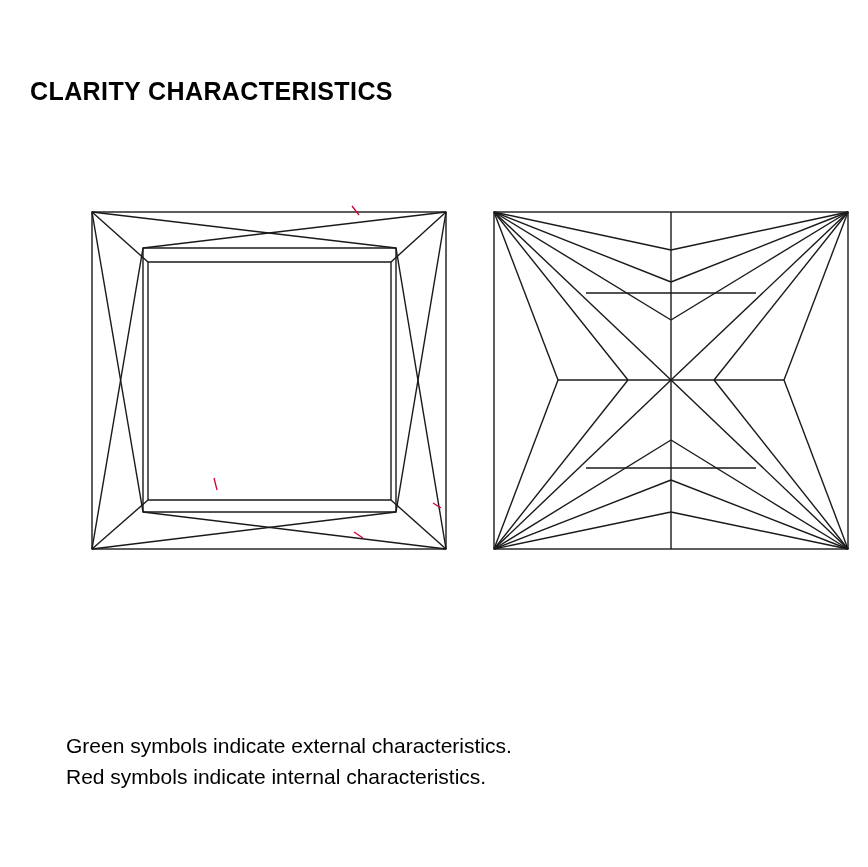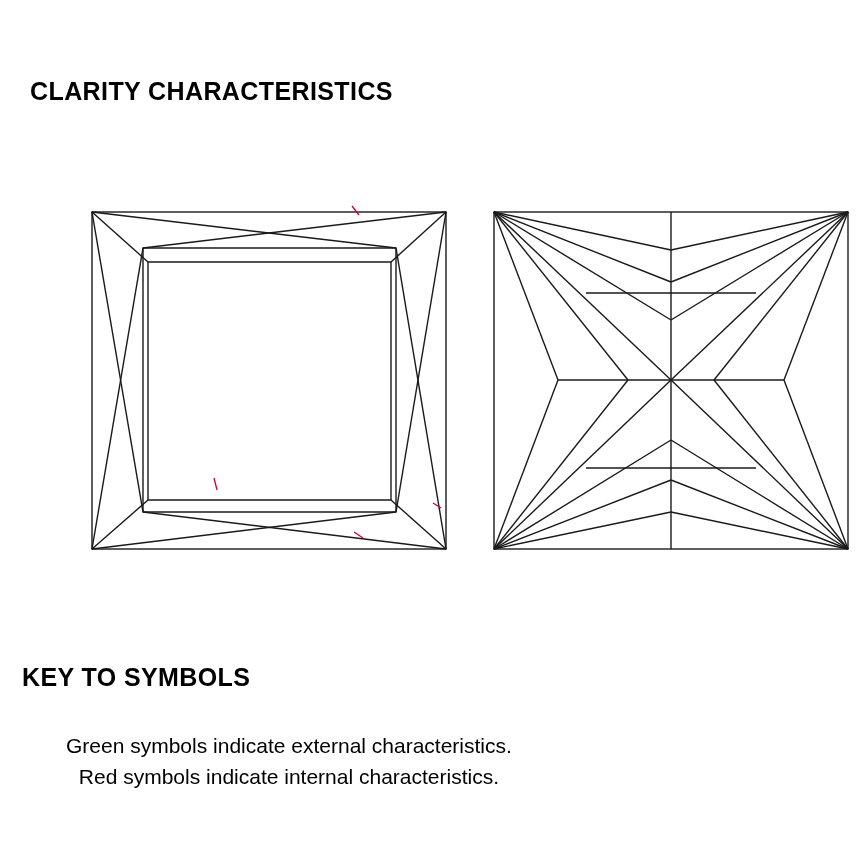--- a/index.html
+++ b/index.html
@@ -14,21 +14,20 @@
     font-family: "Liberation Sans", sans-serif;
     color: #000000;
     overflow: hidden;
   }
   #page {
     position: absolute;
     left: 0; top: 0;
     width: 868px;
     height: 867px;
     background: #ffffff;
-    text-align: center;
   }
   .heading {
     position: absolute;
     font-weight: bold;
     font-size: 25px;
     letter-spacing: 0.4px;
     color: #000000;
     white-space: nowrap;
   }
   #clarity-heading {
@@ -147,20 +146,19 @@
           <line x1="98" y1="103" x2="268" y2="103"></line>
           <line x1="98" y1="278" x2="268" y2="278"></line>
 
           <line x1="183" y1="22" x2="183" y2="359"></line>
         </g>
       </svg>
     </div>
 
   </div>
 
-  <div class="heading" id="key-heading">KEY TO SYMBOLS</div>
 
   <div class="legend">
     <div>Green symbols indicate external characteristics.</div>
     <div>Red symbols indicate internal characteristics.</div>
   </div>
 
 </div>
 
 </body></html>

